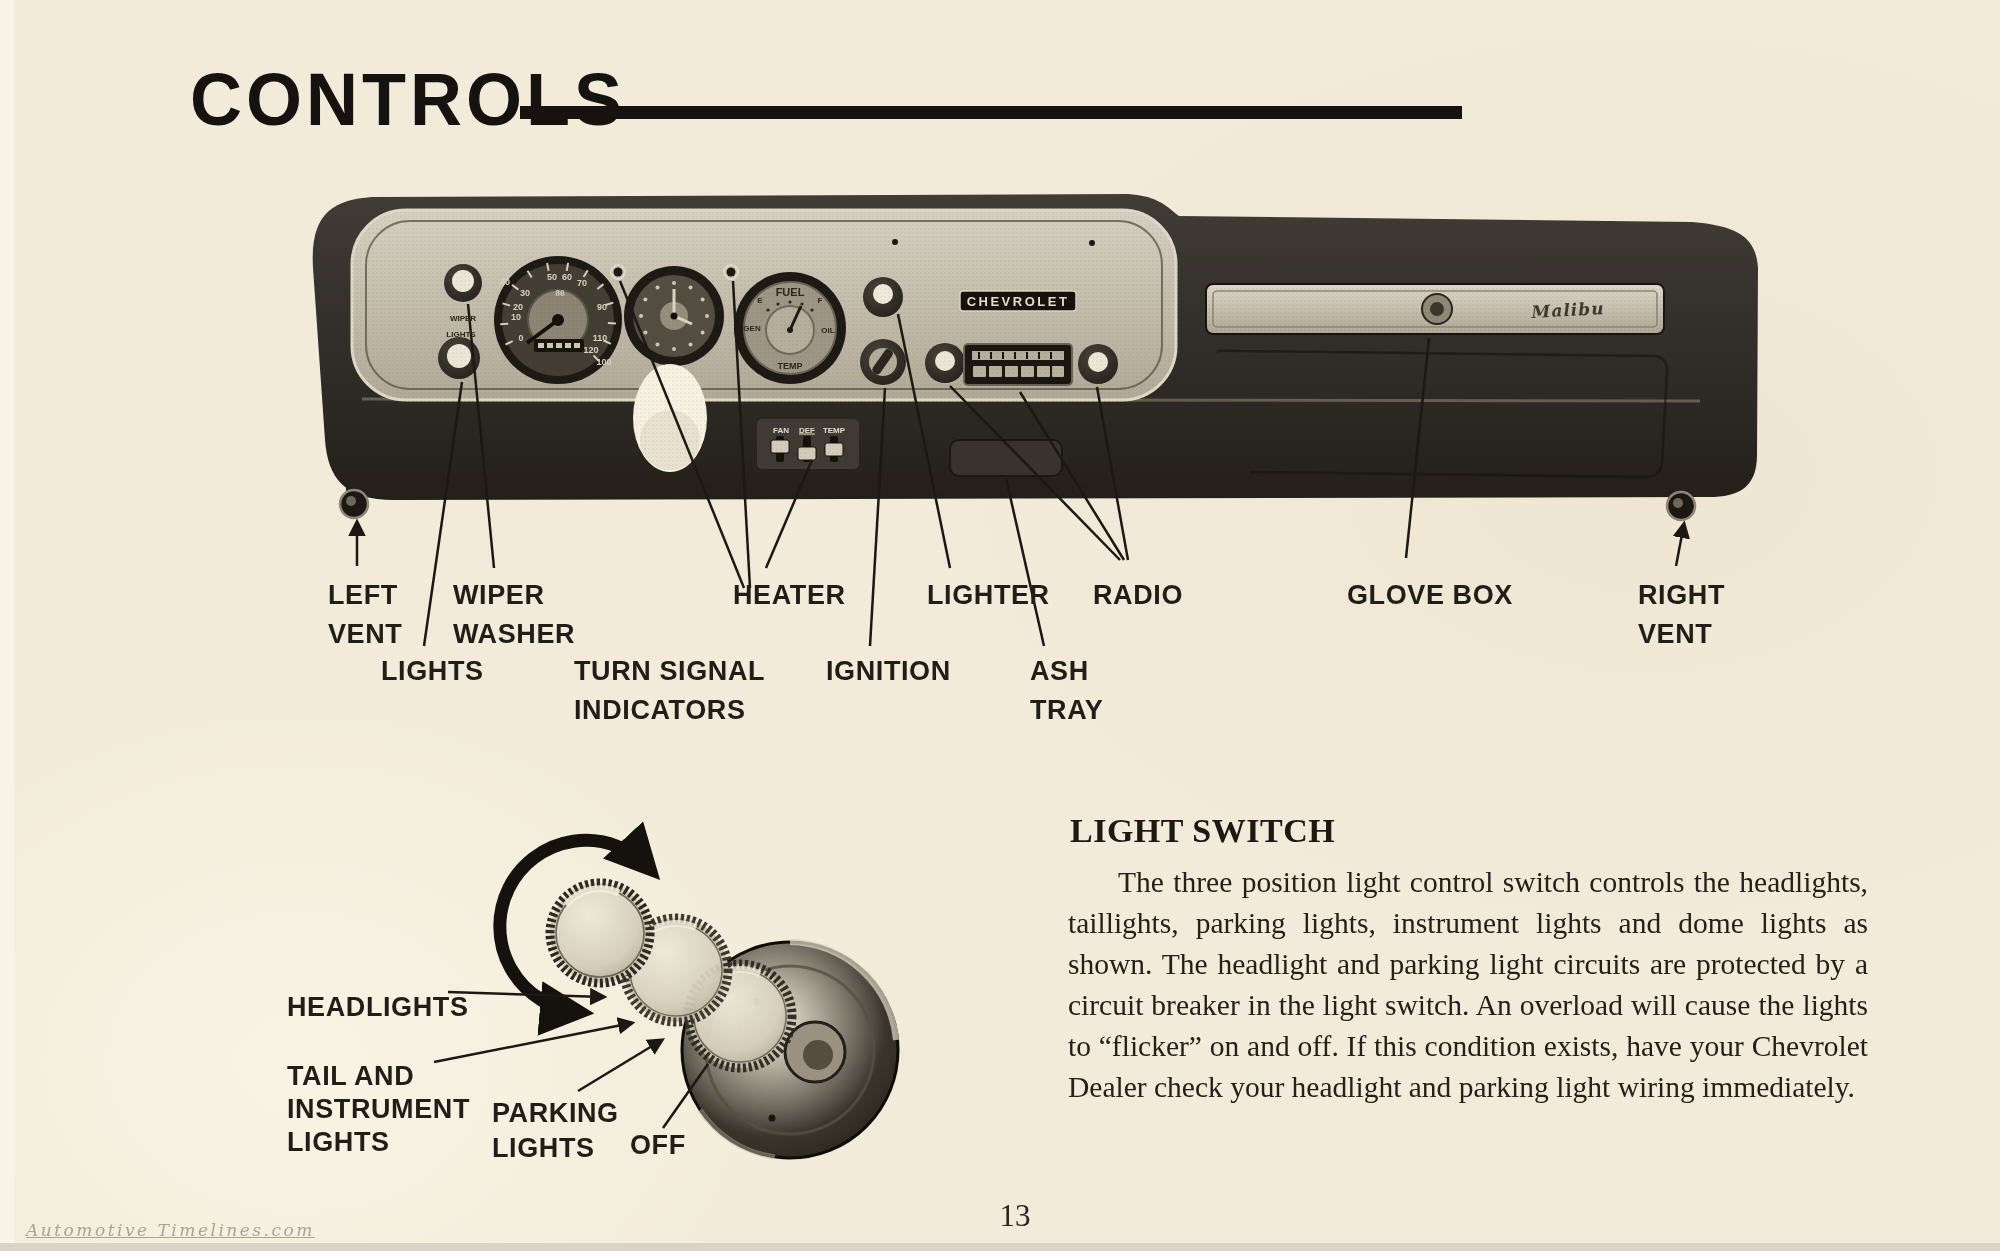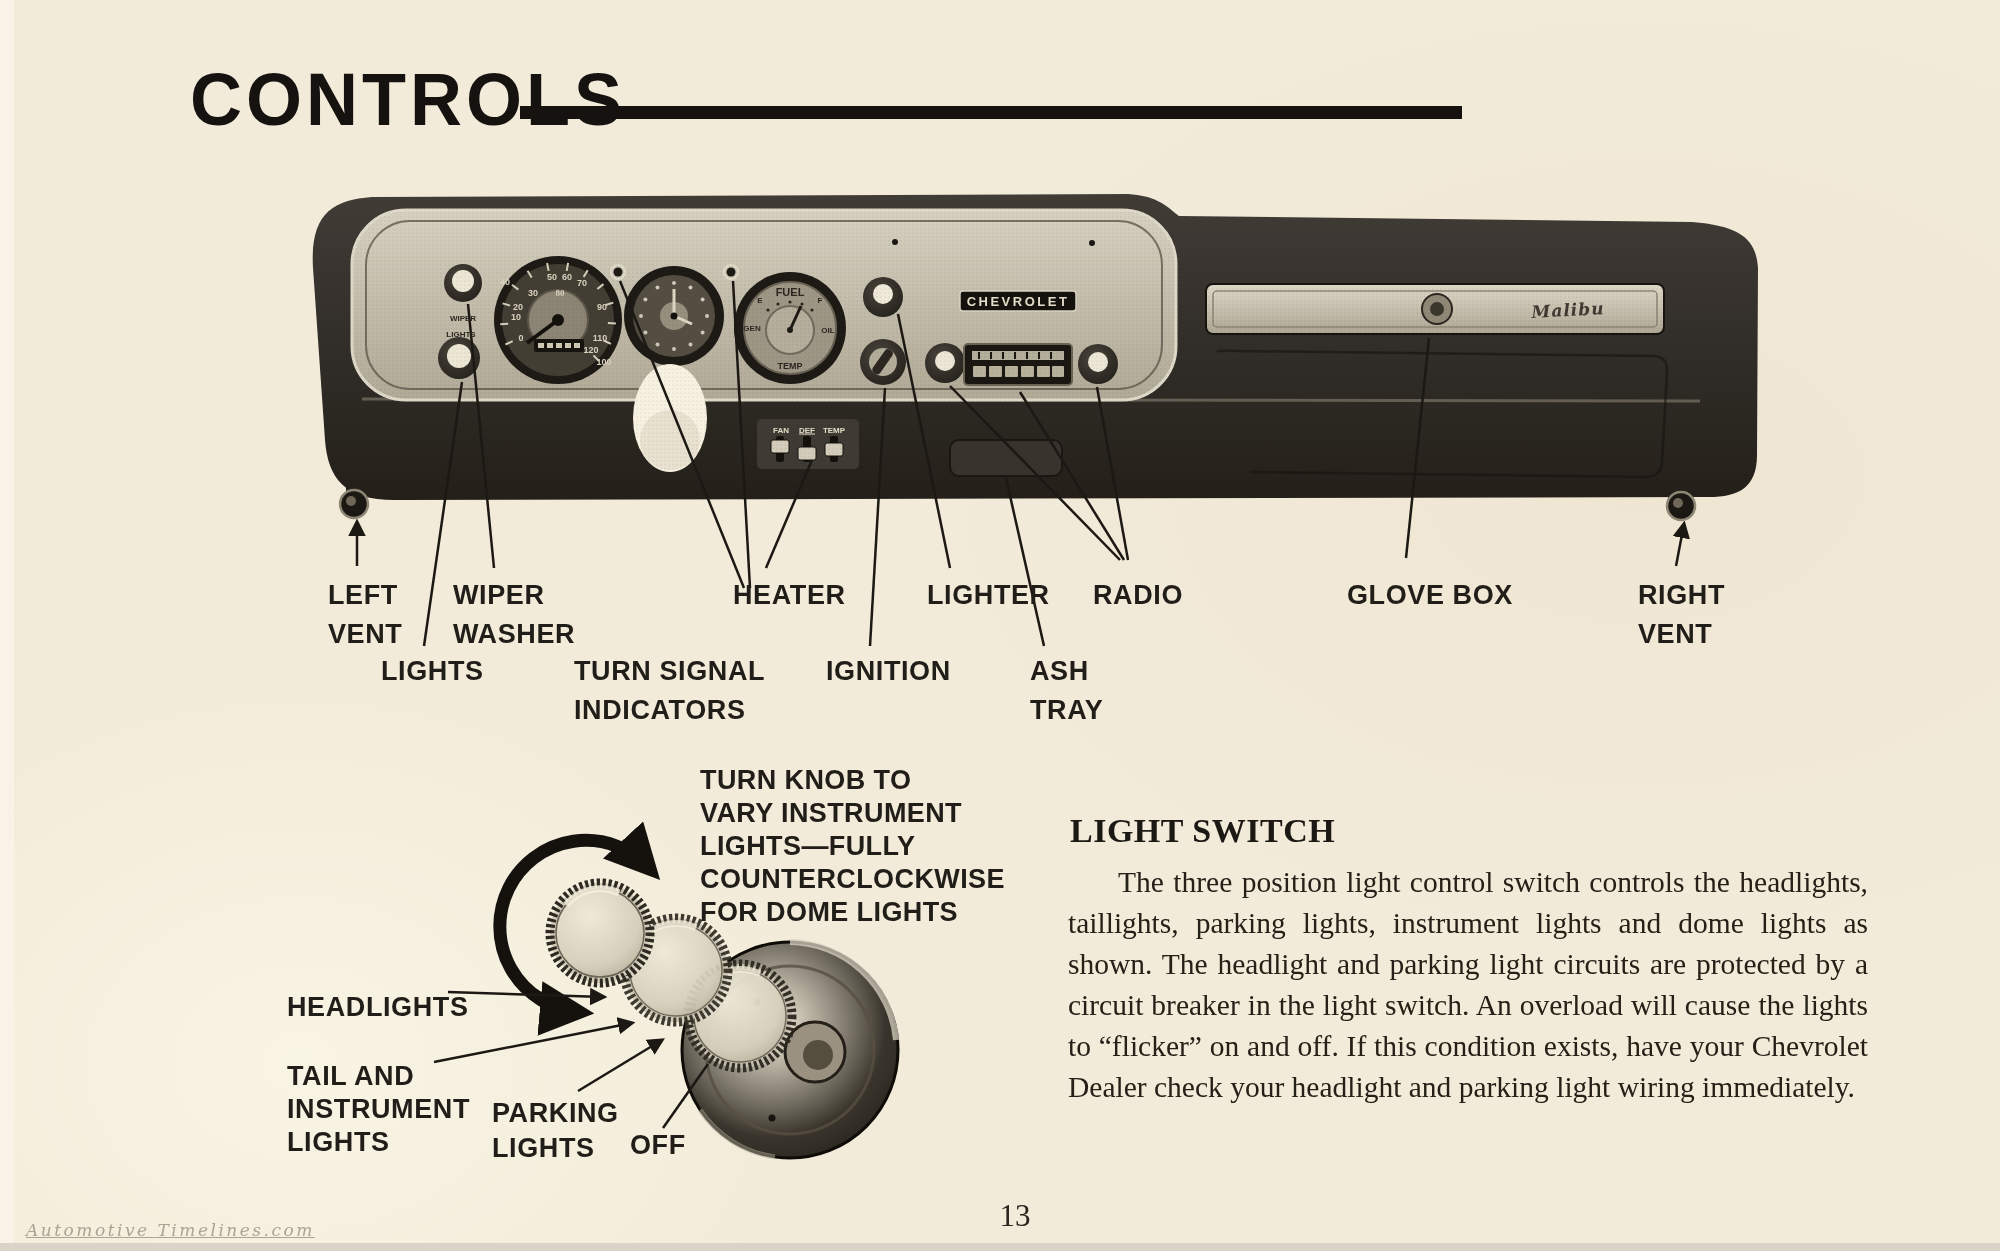--- a/index.html
+++ b/index.html
@@ -371,21 +371,21 @@
   <span class="micro m-dark" style="left:790px;top:292px;font-size:11px;">FUEL</span>
   <span class="micro m-dark" style="left:760px;top:300px;font-size:8px;">E</span>
   <span class="micro m-dark" style="left:820px;top:300px;font-size:8px;">F</span>
   <span class="micro m-dark" style="left:752px;top:328px;font-size:8px;">GEN</span>
   <span class="micro m-dark" style="left:828px;top:330px;font-size:8px;">OIL</span>
   <span class="micro m-dark" style="left:790px;top:366px;font-size:9px;">TEMP</span>
 
   <span class="spn" style="left:521px;top:338px;">0</span>
   <span class="spn" style="left:516px;top:317px;">10</span>
   <span class="spn" style="left:518px;top:307px;">20</span>
-  <span class="spn" style="left:525px;top:293px;margin-left:8px;">30</span>
+  <span class="spn" style="left:525px;top:293px;">30</span>
   <span class="spn" style="left:505px;top:282px;">40</span>
   <span class="spn" style="left:552px;top:277px;">50</span>
   <span class="spn" style="left:567px;top:277px;">60</span>
   <span class="spn" style="left:582px;top:283px;">70</span>
   <span class="spn" style="left:560px;top:293px;font-family:Liberation Serif, serif;">80</span>
   <span class="spn" style="left:602px;top:307px;">90</span>
   <span class="spn" style="left:604px;top:322px;margin-top:40px;">100</span>
   <span class="spn" style="left:600px;top:338px;">110</span>
   <span class="spn" style="left:591px;top:350px;">120</span>
 
@@ -399,25 +399,20 @@
   <div class="lbl" style="left:1347px;top:576px;">GLOVE BOX</div>
   <div class="lbl" style="left:1638px;top:576px;">RIGHT
 VENT</div>
   <div class="lbl" style="left:381px;top:652px;">LIGHTS</div>
   <div class="lbl" style="left:574px;top:652px;">TURN SIGNAL
 INDICATORS</div>
   <div class="lbl" style="left:826px;top:652px;">IGNITION</div>
   <div class="lbl" style="left:1030px;top:652px;">ASH
 TRAY</div>
 
-  <div class="note">TURN KNOB TO
-VARY INSTRUMENT
-LIGHTS—FULLY
-COUNTERCLOCKWISE
-FOR DOME LIGHTS</div>
   <div class="lbl" style="left:287px;top:988px;">HEADLIGHTS</div>
   <div class="lbl" style="left:287px;top:1060px;line-height:33px;">TAIL AND
 INSTRUMENT
 LIGHTS</div>
   <div class="lbl" style="left:492px;top:1096px;line-height:35px;">PARKING
 LIGHTS</div>
   <div class="lbl" style="left:630px;top:1126px;">OFF</div>
 
   <h2 class="section-heading">LIGHT SWITCH</h2>
   <p class="section-body">The three position light control switch controls the headlights, taillights, parking lights, instrument lights and dome lights as shown. The headlight and parking light circuits are protected by a circuit breaker in the light switch. An overload will cause the lights to “flicker” on and off. If this condition exists, have your Chevrolet Dealer check your headlight and parking light wiring immediately.</p>

